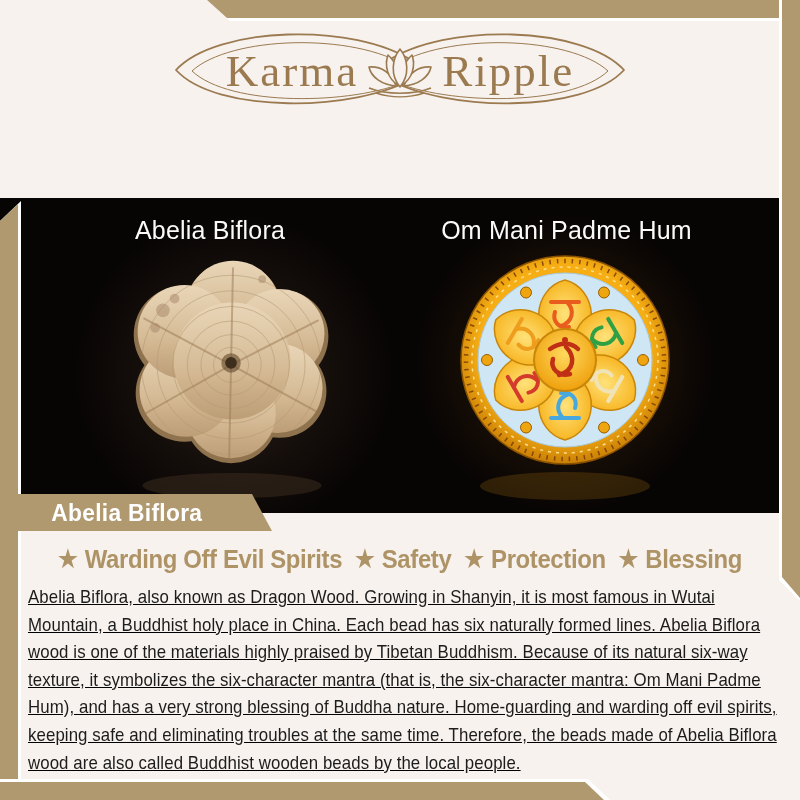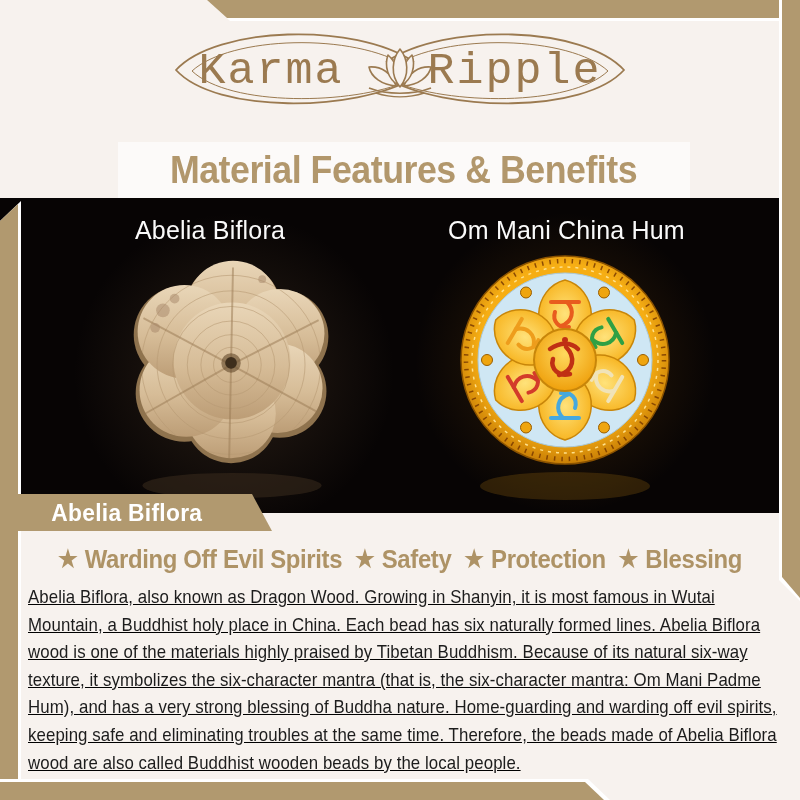--- a/index.html
+++ b/index.html
@@ -24,21 +24,21 @@
     clip-path:polygon(0 17px,18px 0,18px 596px,0 596px);}
   #band-bottom-back{left:0;top:779px;width:610px;height:21px;
     clip-path:polygon(0 0,588px 0,610px 21px,0 21px);}
   #band-bottom{left:0;top:782px;width:606px;height:18px;
     clip-path:polygon(0 0,585px 0,604px 18px,0 18px);}
 
   
   #logo{position:absolute;left:140px;top:26px;width:520px;height:94px;z-index:2;}
   #logo .words{position:absolute;inset:0;display:flex;align-items:center;
     justify-content:center;gap:84px;}
-  #logo .word{font-family:Liberation Mono, monospace;font-size:45px;color:#9B7A50;
+  #logo .word{font-family:Liberation Serif, serif;font-size:45px;color:#9B7A50;
     letter-spacing:2px;line-height:1;padding-bottom:4px;}
   #logo svg{position:absolute;inset:0;}
 
   
   #header-box{position:absolute;left:118px;top:142px;width:572px;height:56px;
     background:#FCFAF9;z-index:2;display:flex;align-items:center;justify-content:center;}
   #header-title{font-size:38px;font-weight:bold;color:#B2976C;white-space:nowrap;
     transform:scaleX(.94);letter-spacing:-0.5px;}
 
   
@@ -109,27 +109,24 @@
         <path d="M-31,6 C-13,13 13,13 31,6" fill="none"></path>
         <path d="M-24,11 C-9,16 9,16 24,11" fill="none"></path>
       </g>
     </svg>
     <div class="words">
       <span class="word">Karma</span>
       <span class="word">Ripple</span>
     </div>
   </div>
 
-  <div id="header-box">
-    <div id="header-title">Material Features &amp; Benefits</div>
-  </div>
 
   <div id="photo">
     <div class="photo-label" id="label-left">Abelia Biflora</div>
-    <div class="photo-label" id="label-right">Om Mani China Hum</div>
+    <div class="photo-label" id="label-right">Om Mani Padme Hum</div>
 
     <svg id="wood-svg" viewBox="0 0 240 262" width="234" height="255">
       <defs>
         <linearGradient id="woodGrad" x1="0" y1="0" x2="0" y2="1">
           <stop offset="0" stop-color="#E9D6B8"></stop>
           <stop offset="0.55" stop-color="#D6BC97"></stop>
           <stop offset="1" stop-color="#BC9D76"></stop>
         </linearGradient>
         <clipPath id="woodClip">
           <circle cx="120" cy="59" r="48"></circle>

